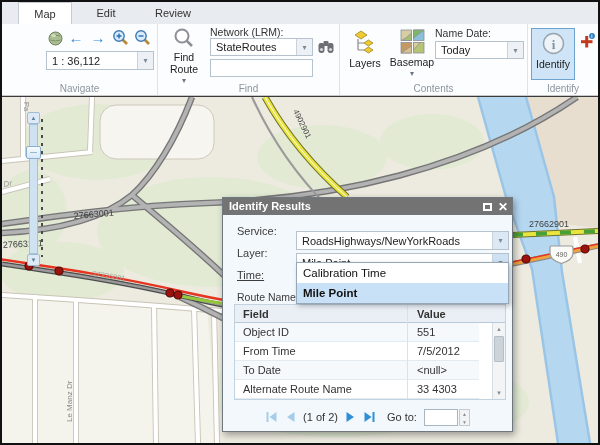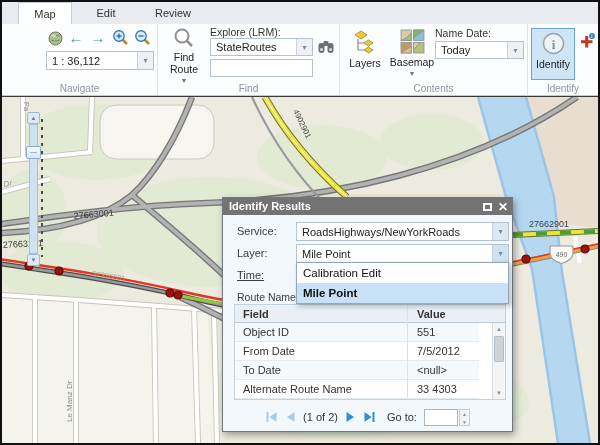--- a/index.html
+++ b/index.html
@@ -34,21 +34,21 @@
   .shandle { position:absolute; left:0; top:34px; width:15px; height:13px; background:linear-gradient(#f5fafd,#d7e8f5); border:1px solid #8aafcc; border-radius:2px; }
   .shandle:after { content:""; position:absolute; left:3px; right:3px; top:5px; border-top:1px solid #9cb8cf; }
 
   
   .dialog { position:absolute; left:220px; top:195px; width:291px; height:235px; background:#f3f8fc; border:1px solid #70787f; box-shadow:2px 3px 7px rgba(0,0,0,.35); }
   .dlg-title { position:absolute; left:0; top:0; right:0; height:17px; background:#737373; color:#fff; font-size:11px; font-weight:bold; line-height:17px; padding-left:6px; }
   .dlg-title .wbtns { position:absolute; right:4px; top:0; height:17px; display:flex; align-items:center; gap:6px; }
   .wmax { width:9px; height:8px; border:2px solid #fff; }
   .wclose { color:#fff; font-size:12px; font-weight:bold; line-height:1; }
   .dlabel { position:absolute; left:14px; font-size:11px; color:#3c3c3c; }
-  .dcombo { position:absolute; left:73px; width:213px; height:19px; }
+  .dcombo { position:absolute; left:73px; width:213px; height:19px;margin-top:9px; }
   .ddlist { position:absolute; left:73px; top:64px; width:213px; background:#fff; border:1px solid #96a8b8; box-shadow:2px 2px 5px rgba(0,0,0,.25); z-index:5; }
   .dditem { height:20px; line-height:20px; padding-left:6px; font-size:11.5px; color:#111; }
   .dditem.sel { background:#c8e1f6; font-weight:bold; }
 
   .dtable { position:absolute; left:11px; top:106px; width:272px; height:96px; background:#fff; border:1px solid #c2d2df; font-size:11px; color:#333; }
   .thead { position:absolute; left:0; top:0; right:0; height:18px; background:#e9eff5; border-bottom:1px solid #b9c9d8; font-weight:bold; line-height:18px; }
   .th-field { position:absolute; left:8px; }
   .th-value { position:absolute; left:182px; }
   .tcol-div { position:absolute; left:172px; top:0; bottom:0; border-left:1px solid #d8e2eb; }
   .trow { position:absolute; left:0; right:13px; height:19px; line-height:19px; border-bottom:1px solid #e2ebf2; }
@@ -115,21 +115,21 @@
 
       <div class="rgroup" style="left:156px; width:182px;">
         <div class="bigbtn" style="left:6px; top:3px; width:40px;">
           <svg width="22" height="22" viewBox="0 0 22 22">
             <circle cx="9" cy="9" r="6.5" fill="#fff" stroke="#8e8e96" stroke-width="2"></circle>
             <line x1="13.8" y1="13.8" x2="19" y2="19" stroke="#8e8e96" stroke-width="2.6"></line>
           </svg>
           <div style="width:34px; margin:0 auto;">Find Route</div>
           <div class="downcaret">▾</div>
         </div>
-        <div class="minilabel" style="left:52px; top:2px;">Explore (LRM):</div>
+        <div class="minilabel" style="left:52px; top:2px;">Network (LRM):</div>
         <div class="combo" style="left:52px; top:14px; width:103px; height:18px;">
           <div class="ctext">StateRoutes</div>
           <div class="carrow">▾</div>
         </div>
         <div class="iconbtn" style="left:159px; top:15px; width:18px; height:16px;">
           <svg width="16" height="14" viewBox="0 0 16 14">
             <rect x="0.5" y="3" width="6" height="10" rx="2.4" fill="#6e6e74"></rect>
             <rect x="9.5" y="3" width="6" height="10" rx="2.4" fill="#6e6e74"></rect>
             <rect x="5.5" y="1" width="5" height="5" rx="1" fill="#6e6e74"></rect>
             <circle cx="3.5" cy="9.5" r="1.6" fill="#d8d8de"></circle>
@@ -346,36 +346,36 @@
     <div class="dlabel" style="top:49px;">Layer:</div>
     <div class="combo dcombo" style="top:46px;">
       <div class="ctext">Mile Point</div>
       <div class="carrow" style="background:#cfe2f3;">▾</div>
     </div>
 
     <div class="dlabel" style="top:71px;text-decoration:underline;">Time:</div>
     <div class="dlabel" style="top:93px; font-size:10.5px;">Route Name:</div>
 
     <div class="ddlist">
-      <div class="dditem">Calibration Edit</div>
+      <div class="dditem">Calibration Time</div>
       <div class="dditem sel">Mile Point</div>
     </div>
 
     <div class="dtable">
       <div class="thead">
         <span class="th-field">Field</span>
         <span class="th-value">Value</span>
       </div>
       <div style="position:absolute; left:0; right:13px; top:18px; bottom:0;">
         <div class="trow" style="top:0;">
           <span class="td-field">Object ID</span>
           <span class="td-value">551</span>
         </div>
         <div class="trow" style="top:19px;">
-          <span class="td-field">From Date</span>
+          <span class="td-field">From Time</span>
           <span class="td-value">7/5/2012</span>
         </div>
         <div class="trow" style="top:38px;">
           <span class="td-field">To Date</span>
           <span class="td-value">&lt;null&gt;</span>
         </div>
         <div class="trow" style="top:57px;">
           <span class="td-field">Alternate Route Name</span>
           <span class="td-value">33 4303</span>
         </div>

